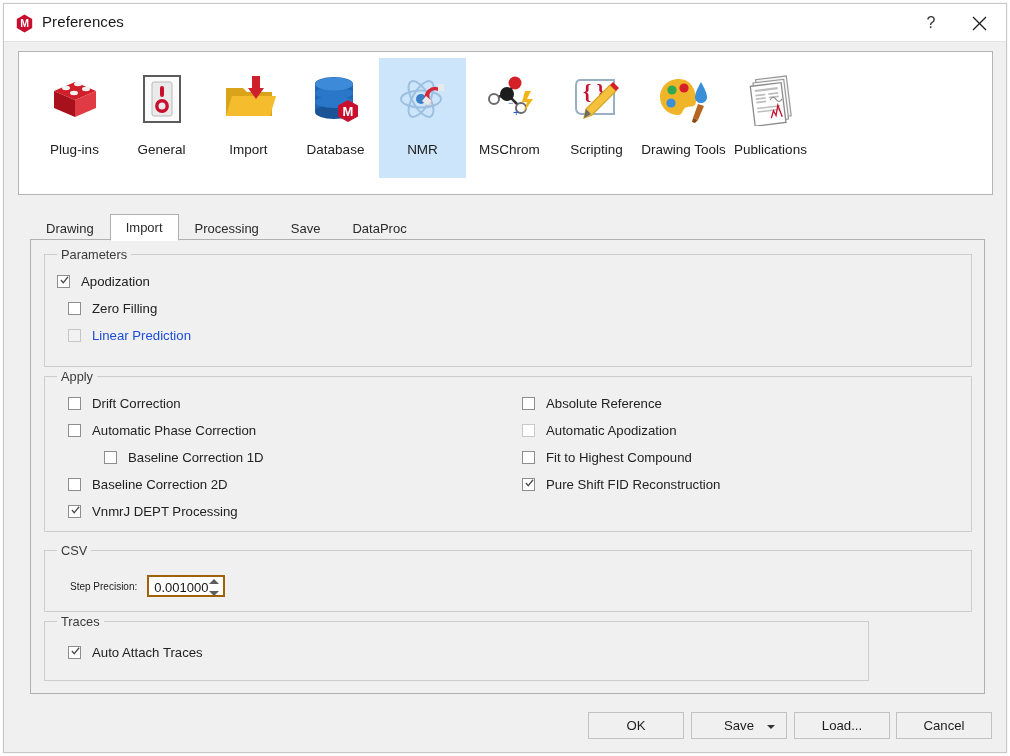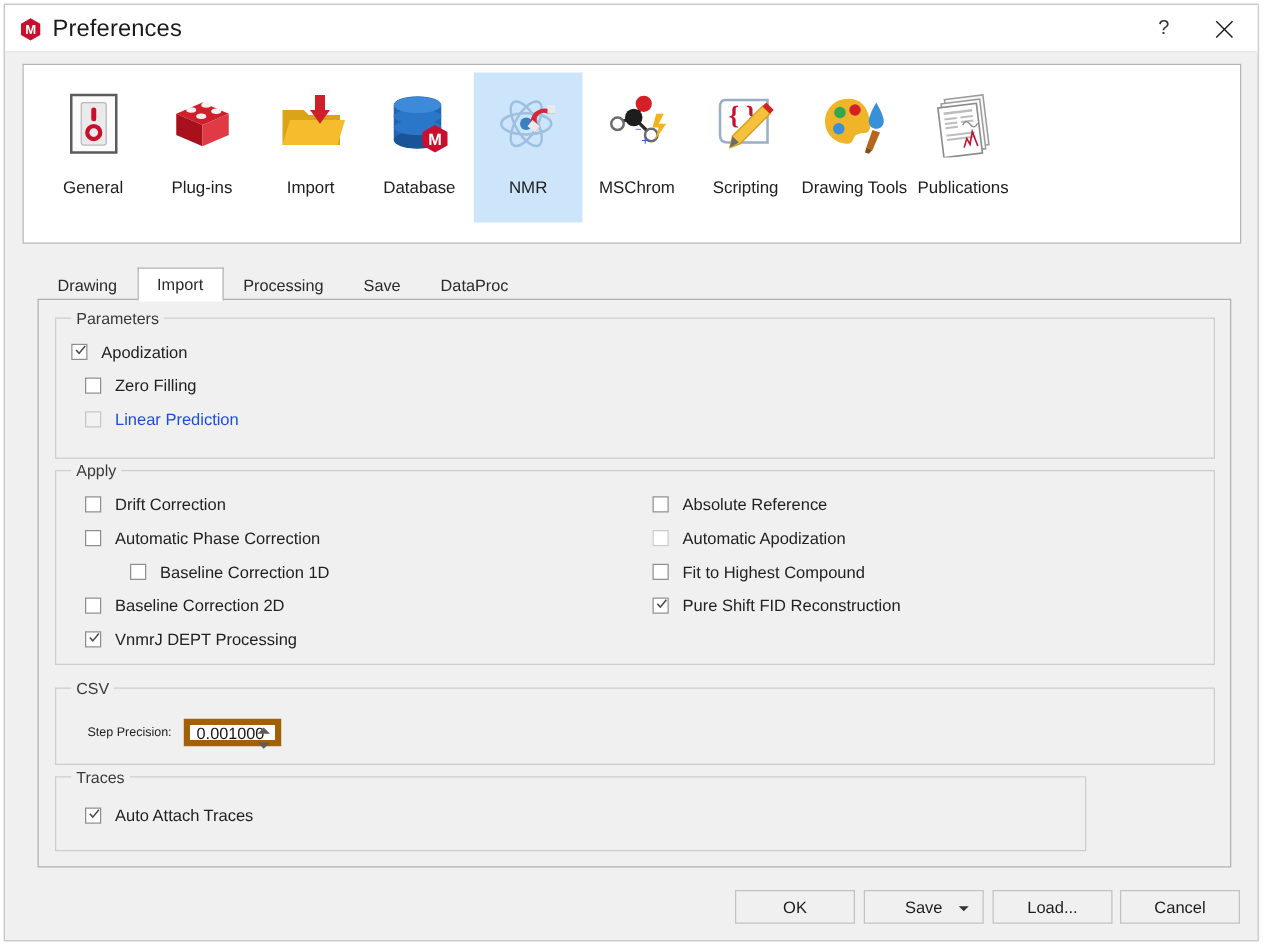--- a/index.html
+++ b/index.html
@@ -26,21 +26,21 @@
     width: 100%; height: 38px;
     background: #ffffff;
     border-bottom: 1px solid #e2e2e2;
   }
   #title-logo {
     position: absolute; left: 11px; top: 10px;
     width: 19px; height: 19px;
   }
   #title-text {
     position: absolute; left: 38px; top: 9px;
-    font-size: 19px; color: #1a1a1a;
+    font-size: 15px; color: #1a1a1a;
     letter-spacing: 0.1px;
     text-align: right;
   }
   .titlebtn {
     position: absolute; top: 0; height: 38px; width: 46px;
     display: flex; align-items: center; justify-content: center;
     color: #333; font-size: 16px; cursor: default;
   }
   #btn-help { right: 52px; }
   #btn-close { right: 4px; }
@@ -152,22 +152,22 @@
   }
   .cblabel.disabled { color: #1d4ed8; }
 
   
   #csv-row { position: absolute; left: 25px; top: 24px; display: flex; align-items: center; }
   #csv-label { font-size: 10px; color: #222; }
   #spinner {
     margin-left: 10px;
     width: 78px; height: 22px;
     background: #ffffff;
-    border: 5px solid #a16207;
-    display: flex; align-items: center;
+    border: 2px solid #a16207;
+    display: flex; align-items: flex-end;
     position: relative;
   }
   #spinner-value {
     font-size: 13px; color: #151515;
     margin-left: 5px;
   }
   #spinner-arrows {
     position: absolute; right: 4px; top: 2px;
     width: 11px; height: 17px;
     display: flex; flex-direction: column;
@@ -226,42 +226,42 @@
       </svg>
     </div>
   </div>
 
   <div id="iconstrip">
     <div id="iconrow">
 
       <div class="iconcell">
         <div class="iconart">
           <svg width="54" height="54" viewBox="0 0 54 54">
-            <rect x="9" y="4" width="36" height="46" fill="#fbfbfb" stroke="#5b5b5b" stroke-width="2"></rect>
-            <rect x="17" y="10" width="20" height="34" rx="2" fill="#eaeaea" stroke="#b9b9b9" stroke-width="1"></rect>
-            <rect x="25" y="14" width="4" height="11" rx="2" fill="#c8102e"></rect>
-            <circle cx="27" cy="34" r="5.2" fill="none" stroke="#c8102e" stroke-width="3.4"></circle>
-          </svg>
-        </div>
-        <div class="iconlabel">General</div>
-      </div>
-
-      <div class="iconcell">
-        <div class="iconart">
-          <svg width="54" height="54" viewBox="0 0 54 54">
             <polygon points="27,10 48,19 27,28 6,19" fill="#d01f2b"></polygon>
             <polygon points="6,19 27,28 27,45 6,36" fill="#a8111c"></polygon>
             <polygon points="48,19 27,28 27,45 48,36" fill="#e03a44"></polygon>
             <ellipse cx="18" cy="16" rx="4" ry="2.2" fill="#f2f2f2"></ellipse>
             <ellipse cx="30" cy="12" rx="4" ry="2.2" fill="#f2f2f2"></ellipse>
             <ellipse cx="26" cy="21" rx="4" ry="2.2" fill="#f2f2f2"></ellipse>
             <ellipse cx="38" cy="17" rx="4" ry="2.2" fill="#f2f2f2"></ellipse>
           </svg>
         </div>
         <div class="iconlabel">Plug-ins</div>
+      </div>
+
+      <div class="iconcell">
+        <div class="iconart">
+          <svg width="54" height="54" viewBox="0 0 54 54">
+            <rect x="9" y="4" width="36" height="46" fill="#fbfbfb" stroke="#5b5b5b" stroke-width="2"></rect>
+            <rect x="17" y="10" width="20" height="34" rx="2" fill="#eaeaea" stroke="#b9b9b9" stroke-width="1"></rect>
+            <rect x="25" y="14" width="4" height="11" rx="2" fill="#c8102e"></rect>
+            <circle cx="27" cy="34" r="5.2" fill="none" stroke="#c8102e" stroke-width="3.4"></circle>
+          </svg>
+        </div>
+        <div class="iconlabel">General</div>
       </div>
 
       <div class="iconcell">
         <div class="iconart">
           <svg width="54" height="54" viewBox="0 0 54 54">
             <path d="M4 16 L4 44 L50 44 L50 20 L25 20 L21 16 Z" fill="#d9a419"></path>
             <path d="M4 44 L10 24 L54 24 L48 44 Z" fill="#f5bd2e"></path>
             <rect x="30" y="4" width="8" height="14" fill="#cf1f2b"></rect>
             <polygon points="26,16 42,16 34,27" fill="#cf1f2b"></polygon>
           </svg>

